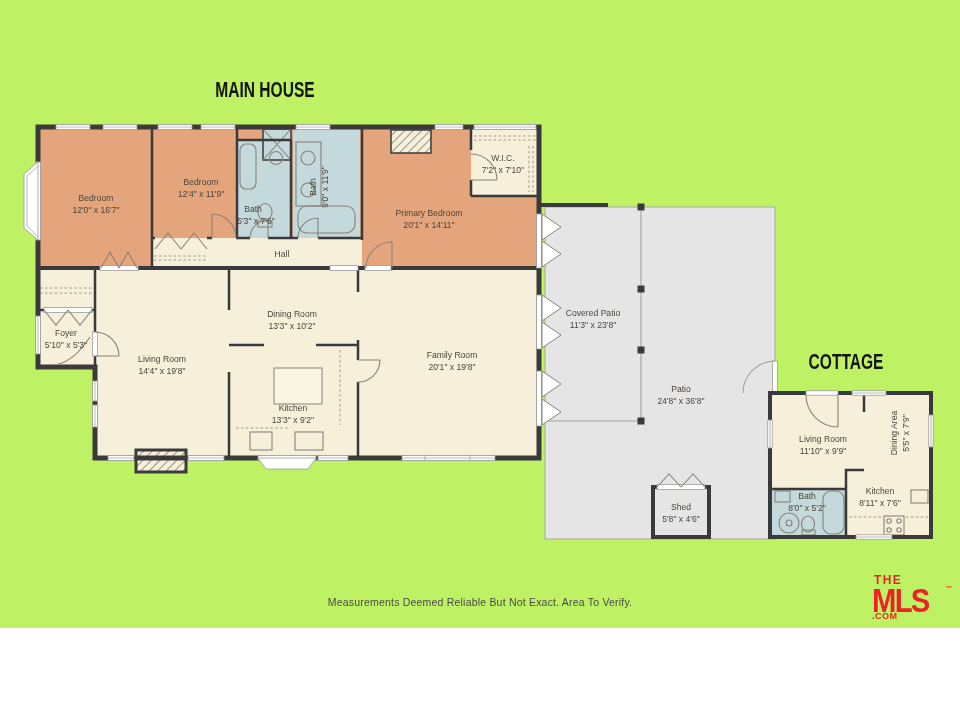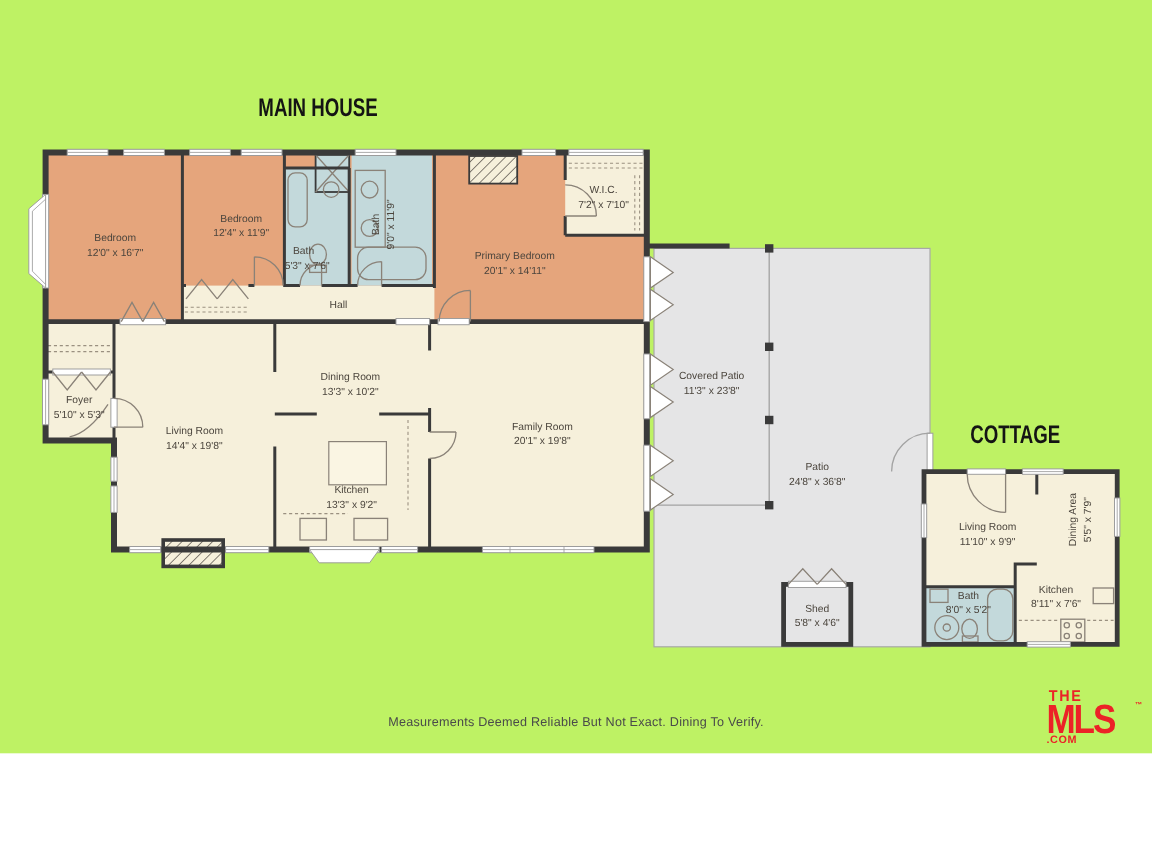--- a/index.html
+++ b/index.html
@@ -235,21 +235,21 @@
     <text class="lbl" x="823" y="454">11'10" x 9'9"</text>
     <text class="lbl" transform="rotate(-90 897 433)" x="897" y="433">Dining Area</text>
     <text class="lbl" transform="rotate(-90 909 433)" x="909" y="433">5'5" x 7'9"</text>
     <text class="lbl" x="880" y="494">Kitchen</text>
     <text class="lbl" x="880" y="506">8'11" x 7'6"</text>
     <text class="lbl" x="807" y="499">Bath</text>
     <text class="lbl" x="807" y="511">8'0" x 5'2"</text>
   </g>
 </svg>
 
-<div class="disclaimer">Measurements Deemed Reliable But Not Exact. Dining To Verify.</div>
+<div class="disclaimer">Measurements Deemed Reliable But Not Exact. Area To Verify.</div>
 
 <div class="mls">
   <div class="mls-the">THE</div>
   <div class="mls-row">
     <div class="mls-big">MLS</div>
     <div class="mls-tm">™</div>
   </div>
   <div class="mls-com">.COM</div>
 </div>
 </div>

